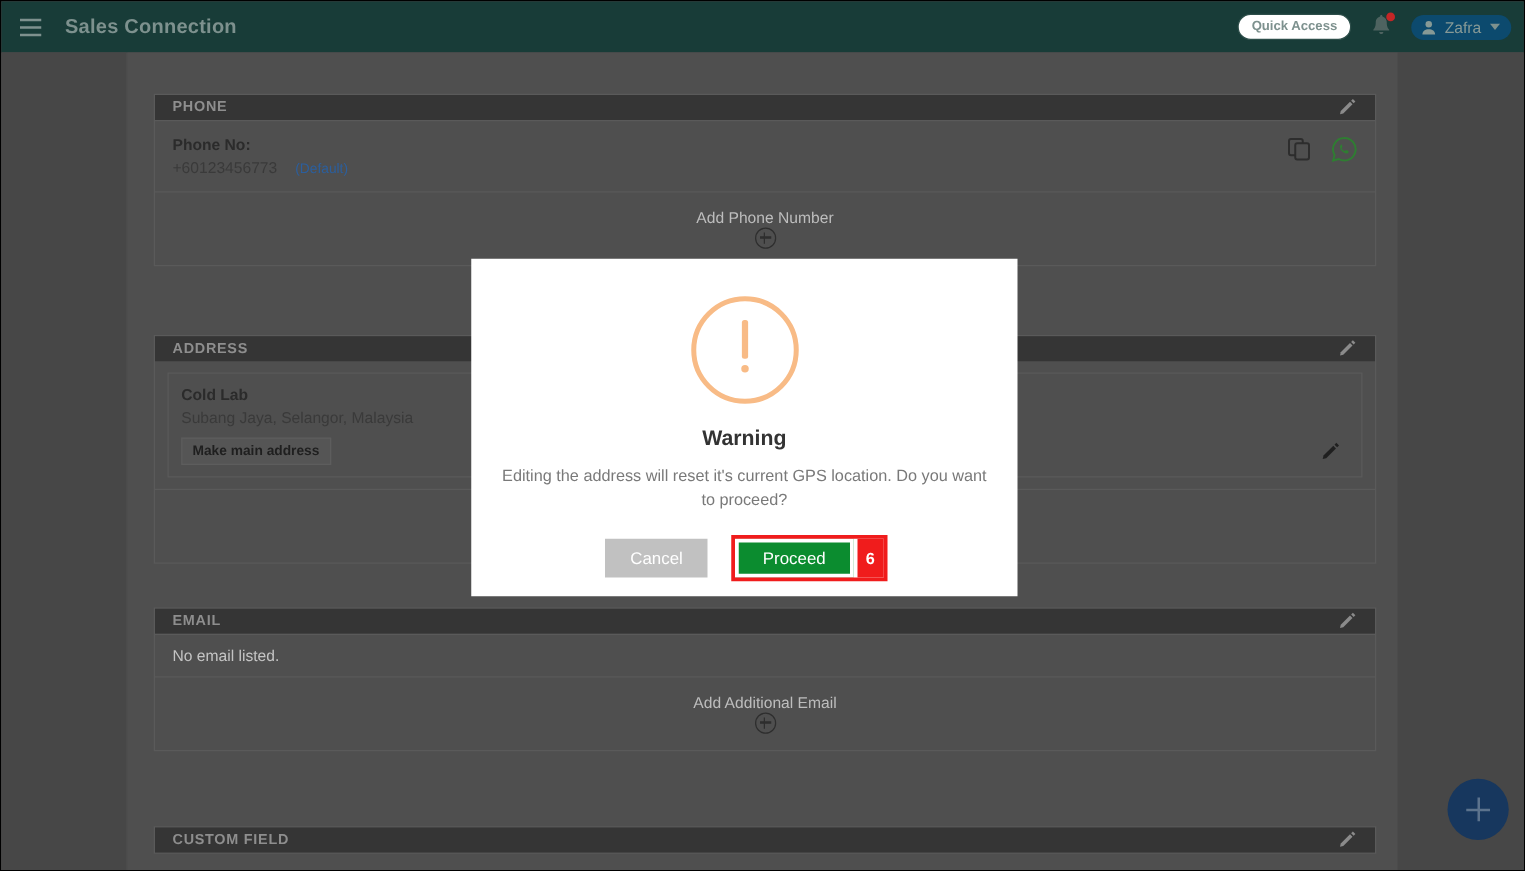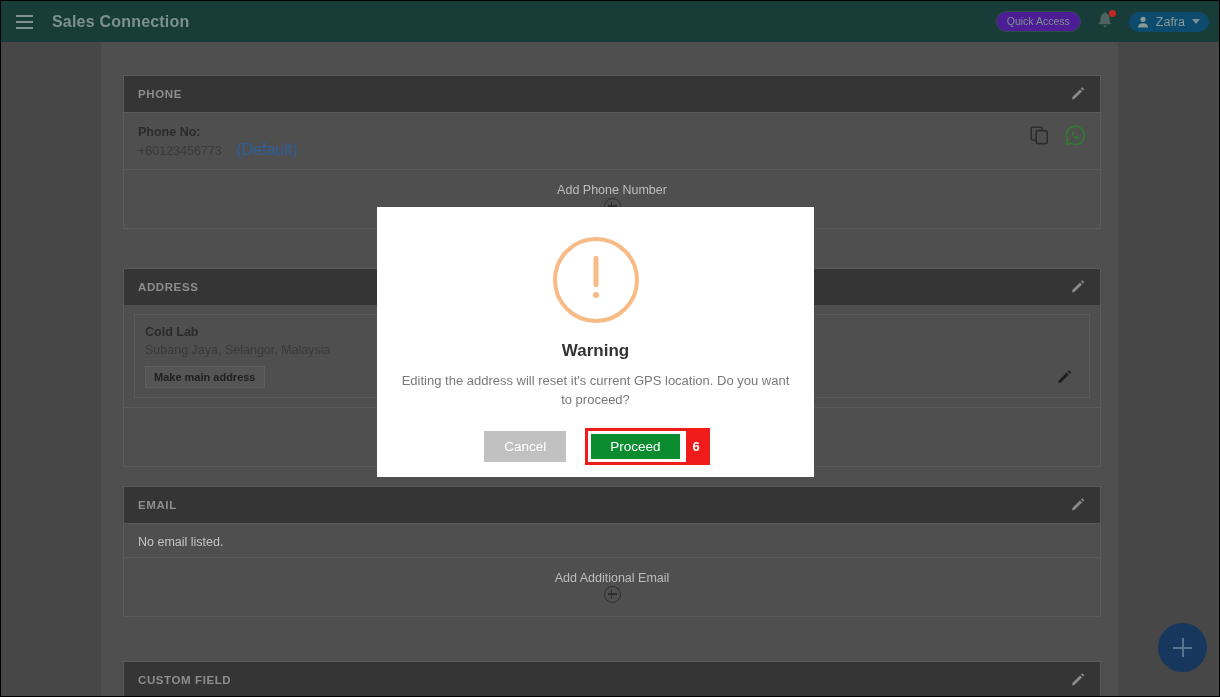--- a/index.html
+++ b/index.html
@@ -65,23 +65,23 @@
     display: flex;
     align-items: center;
     gap: 14px;
     padding-right: 12px;
   }
   #quick-access {
     border: 1px solid #2d4e4a;
     border-radius: 11px;
     color: #7d918e;
     font-size: 10.5px;
-    font-weight: normal;
+    font-weight: bold;
     padding: 3px 10px 4px;
-    background: #4c1d95;
+    background: #ffffff;
     cursor: pointer;
     white-space: nowrap;
   }
   #bell-wrap {
     position: relative;
     width: 20px;
     height: 22px;
     cursor: pointer;
   }
   #bell-dot {
@@ -146,21 +146,21 @@
 
   .card {
     position: absolute;
     left: 21px;
     width: 978px;
     background: #4f4f4f;
     border: 1px solid #5a5a5a;
     box-sizing: border-box;
   }
   .card-head {
-    height: 36px;
+    height: 20px;
     background: #353535;
     display: flex;
     align-items: center;
     justify-content: space-between;
     padding: 0 14px;
     box-sizing: border-box;
   }
   .card-head .title {
     color: #8e8e8e;
     font-size: 11.5px;
@@ -184,21 +184,21 @@
     font-weight: bold;
     line-height: 18px;
   }
   .val {
     color: #3a3a3a;
     font-size: 12.5px;
     line-height: 19px;
   }
   .default-link {
     color: #2b5f9e;
-    font-size: 16px;
+    font-size: 11px;
     margin-left: 10px;
     cursor: pointer;
   }
   .muted {
     color: #c4c4c4;
     font-size: 12.5px;
   }
   .add-row {
     border-top: 1px solid #5a5a5a;
     height: 58px;

